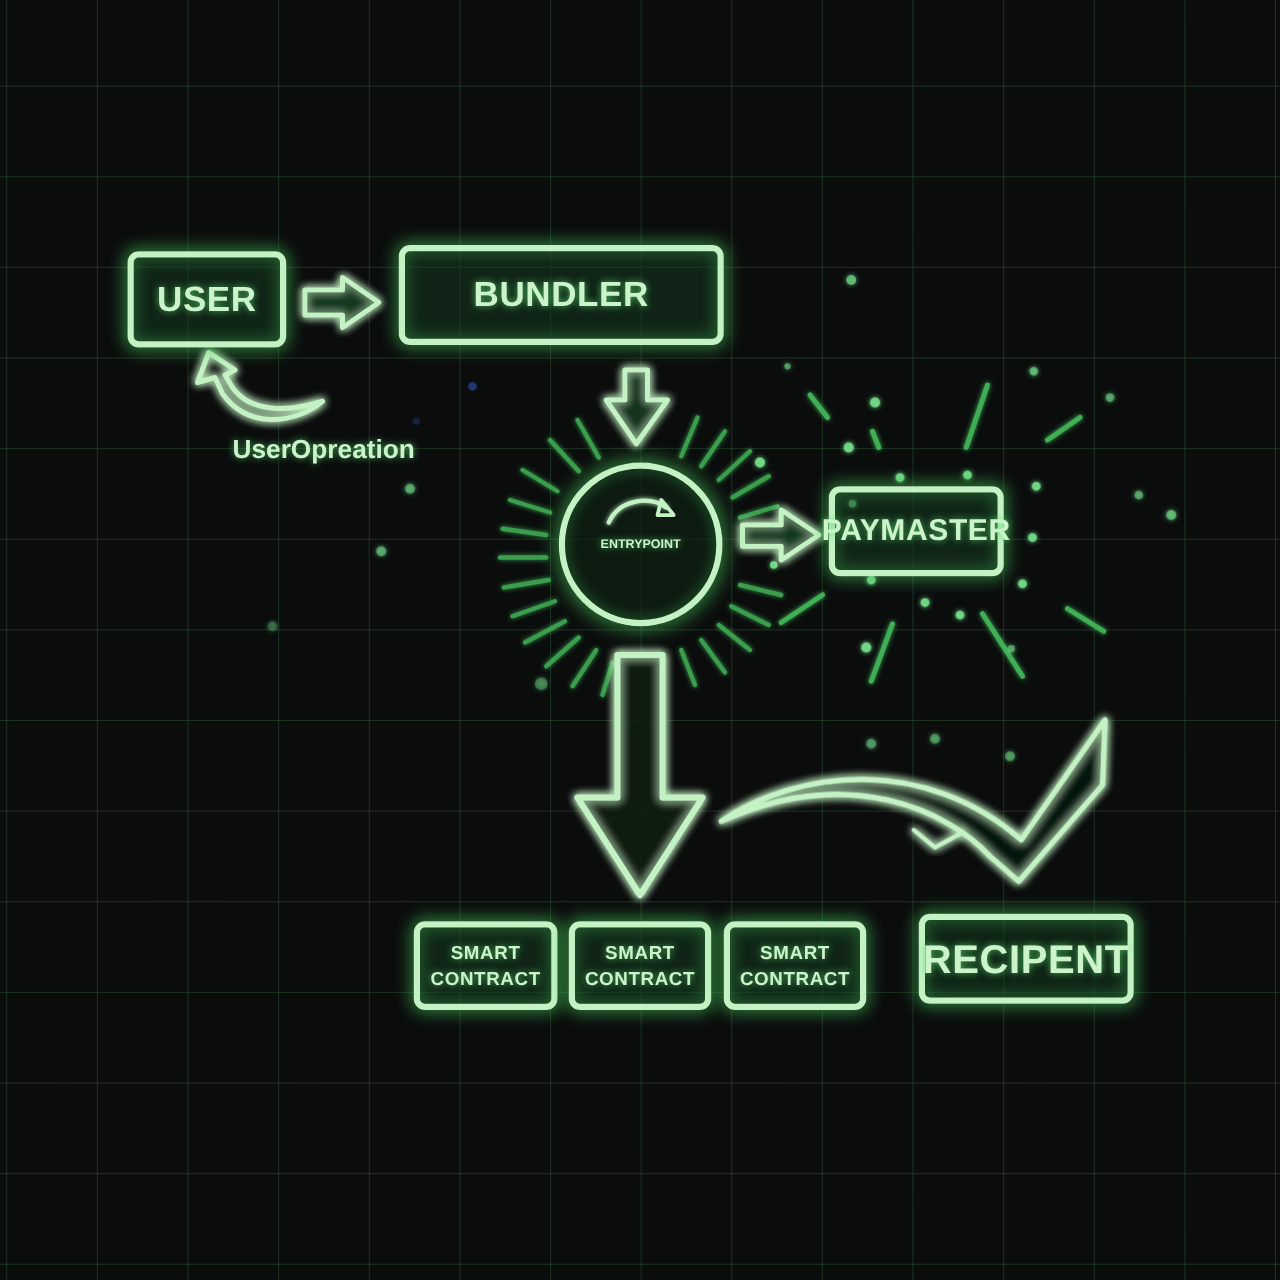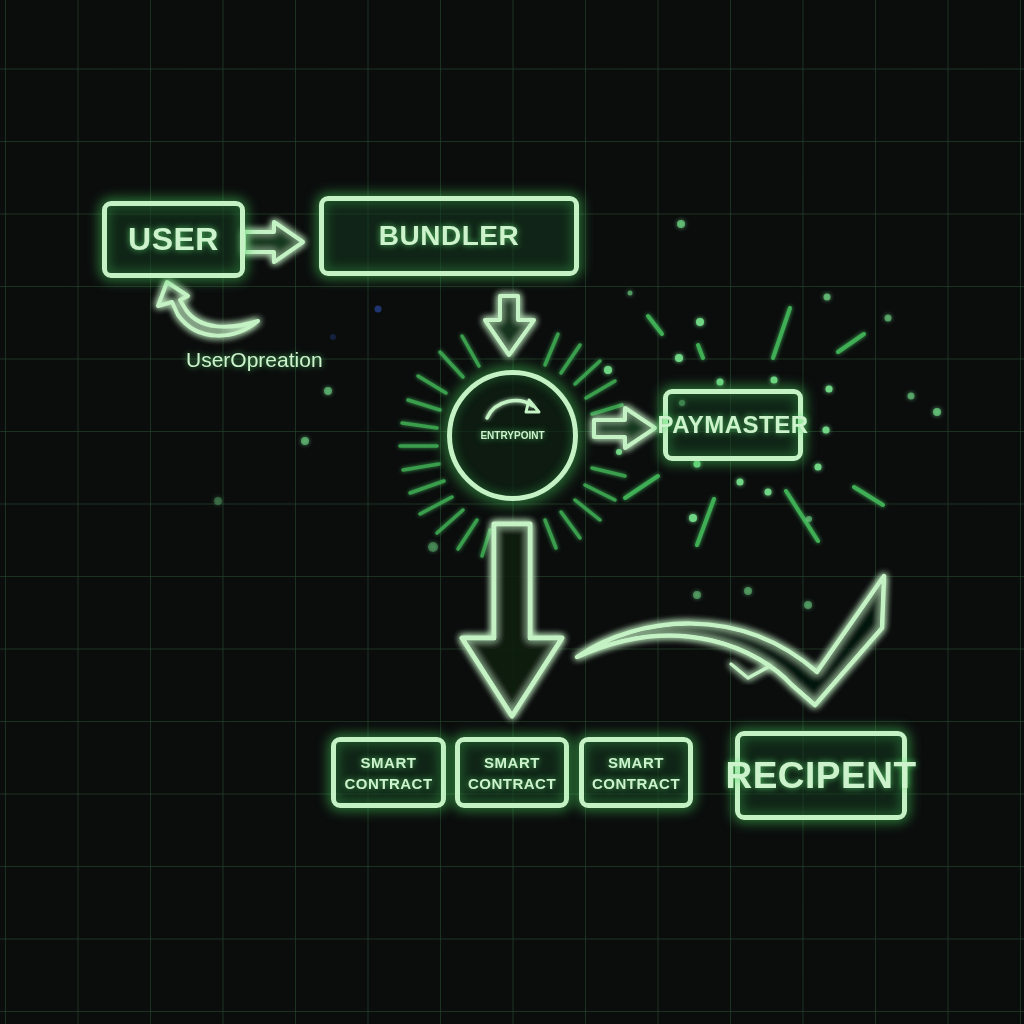--- a/index.html
+++ b/index.html
@@ -21,21 +21,21 @@
     position:absolute; box-sizing:border-box;
     border:5px solid #c4f2c4; border-radius:9px;
     background:rgba(22,58,32,0.55);
     box-shadow:0 0 12px 3px rgba(70,200,90,0.55), inset 0 0 12px 2px rgba(70,200,90,0.35);
     display:flex; align-items:center; justify-content:center; text-align:center;
     color:#cdf3cd; font-weight:bold;
     text-shadow:0 0 6px rgba(90,220,110,0.8);
     letter-spacing:0.5px;
   }
   .label {
-    position:absolute; color:#cdf3cd; font-weight:normal;
+    position:absolute; color:#cdf3cd; font-weight:bold;
     text-shadow:0 0 6px rgba(90,220,110,0.8);
     padding-left:44px;
   }
   .circle {
     position:absolute; box-sizing:border-box;
     border:5px solid #c4f2c4; border-radius:50%;
     background:rgba(14,34,20,0.7);
     box-shadow:0 0 14px 4px rgba(70,200,90,0.55), inset 0 0 10px 2px rgba(70,200,90,0.3);
     display:flex; align-items:center; justify-content:center;
   }
@@ -142,21 +142,21 @@
   <path d="M500 296 L518 296 L518 320 L534 320 L509 355 L485 320 L500 320 Z" fill="rgba(22,58,32,0.5)" stroke="#c4f2c4" stroke-width="4" stroke-linejoin="round" filter="url(#glow)"></path>
 
   <path d="M594 420 L625 420 L625 408 L655 428 L625 448 L625 437 L594 437 Z" fill="rgba(22,58,32,0.6)" stroke="#c4f2c4" stroke-width="4" stroke-linejoin="round" filter="url(#glow)"></path>
 
   <path d="M494 524 L530 524 L530 638 L562 638 L512 716 L462 638 L494 638 Z" fill="rgba(14,30,18,0.5)" stroke="#c4f2c4" stroke-width="5" stroke-linejoin="round" filter="url(#glow)"></path>
 
   <path d="M577 657 C640 615 740 605 817 672 L884 576 L882 628 L815 705 L792 685 C760 650 680 610 577 657 Z" fill="rgba(14,30,18,0.4)" stroke="#c4f2c4" stroke-width="4.5" stroke-linejoin="round" filter="url(#glow)"></path>
   <path d="M731 664 L748 678 L770 666" fill="none" stroke="#c4f2c4" stroke-width="3.5" stroke-linecap="round" stroke-linejoin="round" filter="url(#glow)"></path>
 </svg>
 
-<div class="box" style="left:102px; top:201px; width:143px; height:77px; font-size:32px;">
+<div class="box" style="left:102px; top:201px; width:127px; height:77px; font-size:28px;">
   <span>USER</span>
 </div>
 
 <div class="box" style="left:319px; top:196px; width:260px; height:80px; font-size:28px;justify-content:center;">
   <span>BUNDLER</span>
 </div>
 
 <div class="label" style="left:142px; top:348px; font-size:21px;">UserOpreation</div>
 
 <div class="circle" style="left:447px; top:370px; width:131px; height:131px;">
@@ -177,15 +177,15 @@
 </div>
 <div class="box" style="left:455px; top:737px; width:114px; height:71px; font-size:15px; line-height:21px; flex-direction:column;">
   <span>SMART</span>
   <span>CONTRACT</span>
 </div>
 <div class="box" style="left:579px; top:737px; width:114px; height:71px; font-size:15px; line-height:21px; flex-direction:column;">
   <span>SMART</span>
   <span>CONTRACT</span>
 </div>
 
-<div class="box" style="left:735px; top:731px; width:172px; height:89px; font-size:37px;">
+<div class="box" style="left:735px; top:731px; width:172px; height:72px; font-size:32px;">
   <span>RECIPENT</span>
 </div>
 
 </body></html>

